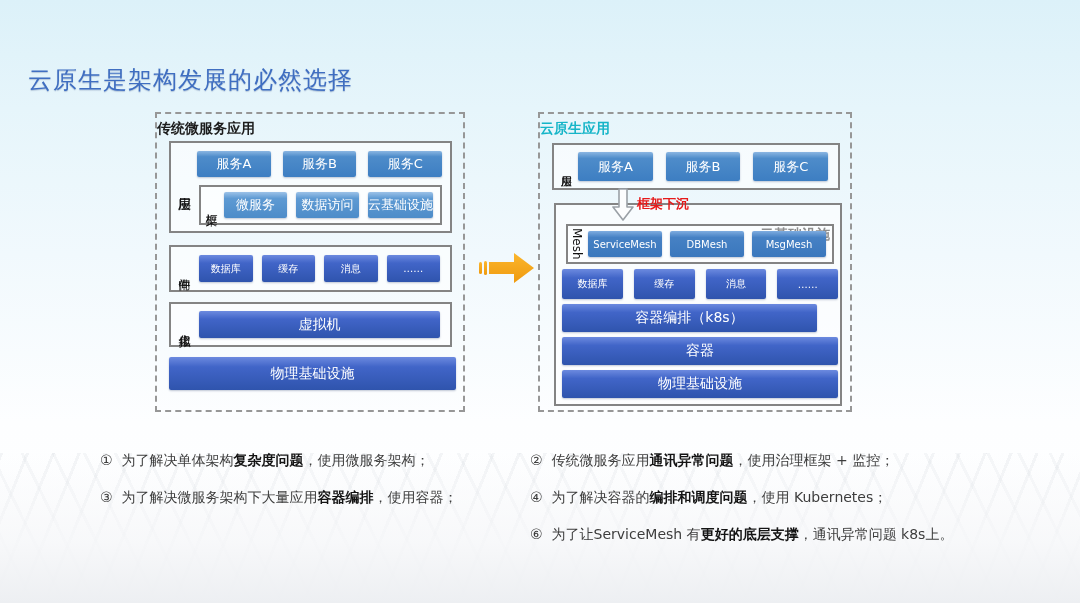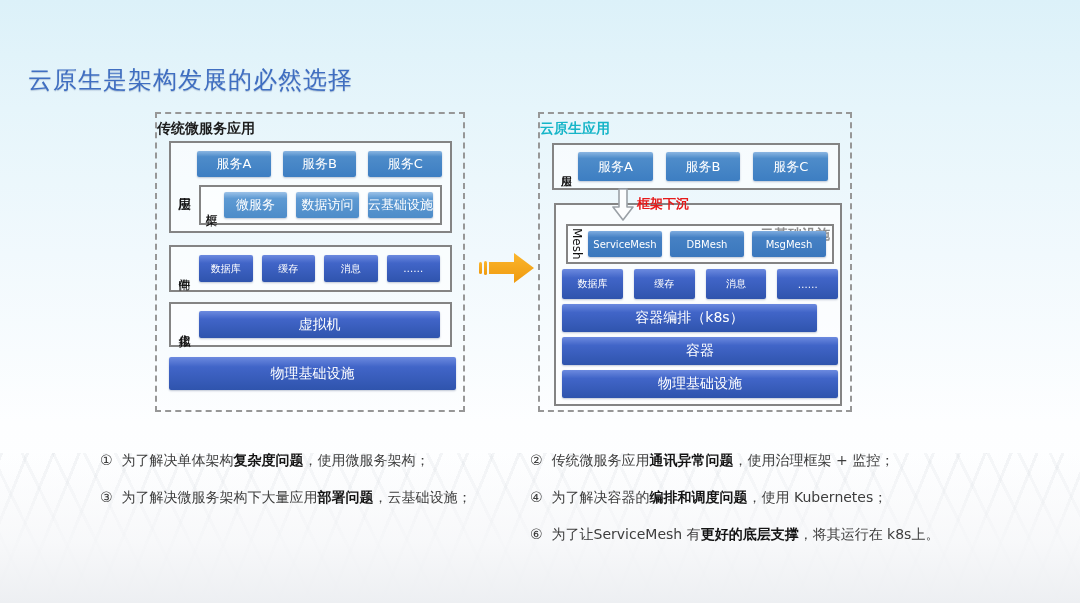--- a/index.html
+++ b/index.html
@@ -150,24 +150,24 @@
       <div class="blue royal wide abs" style="left:6px;top:99px;width:255px;height:28px;">容器编排（k8s）</div>
       <div class="blue royal wide abs" style="left:6px;top:132px;width:276px;height:28px;">容器</div>
       <div class="blue royal wide abs" style="left:6px;top:165px;width:276px;height:28px;">物理基础设施</div>
     </div>
   </div>
 
   <div class="note-line" style="left:100px;top:452px;">
     <span class="note-num">①</span><span>为了解决单体架构</span><span class="note-bold">复杂度问题</span><span>，使用微服务架构；</span>
   </div>
   <div class="note-line" style="left:100px;top:489px;">
-    <span class="note-num">③</span><span>为了解决微服务架构下大量应用</span><span class="note-bold">部署问题</span><span>，云基础设施；</span>
+    <span class="note-num">③</span><span>为了解决微服务架构下大量应用</span><span class="note-bold">容器编排</span><span>，使用容器；</span>
   </div>
   <div class="note-line" style="left:530px;top:452px;">
     <span class="note-num">②</span><span>传统微服务应用</span><span class="note-bold">通讯异常问题</span><span>，使用治理框架 + 监控；</span>
   </div>
   <div class="note-line" style="left:530px;top:489px;">
     <span class="note-num">④</span><span>为了解决容器的</span><span class="note-bold">编排和调度问题</span><span>，使用 Kubernetes；</span>
   </div>
   <div class="note-line" style="left:530px;top:526px;">
-    <span class="note-num">⑥</span><span>为了让ServiceMesh 有</span><span class="note-bold">更好的底层支撑</span><span>，将其运行在 k8s上。</span>
+    <span class="note-num">⑥</span><span>为了让ServiceMesh 有</span><span class="note-bold">更好的底层支撑</span><span>，通讯异常问题 k8s上。</span>
   </div>
 </div>
 
 </body></html>

